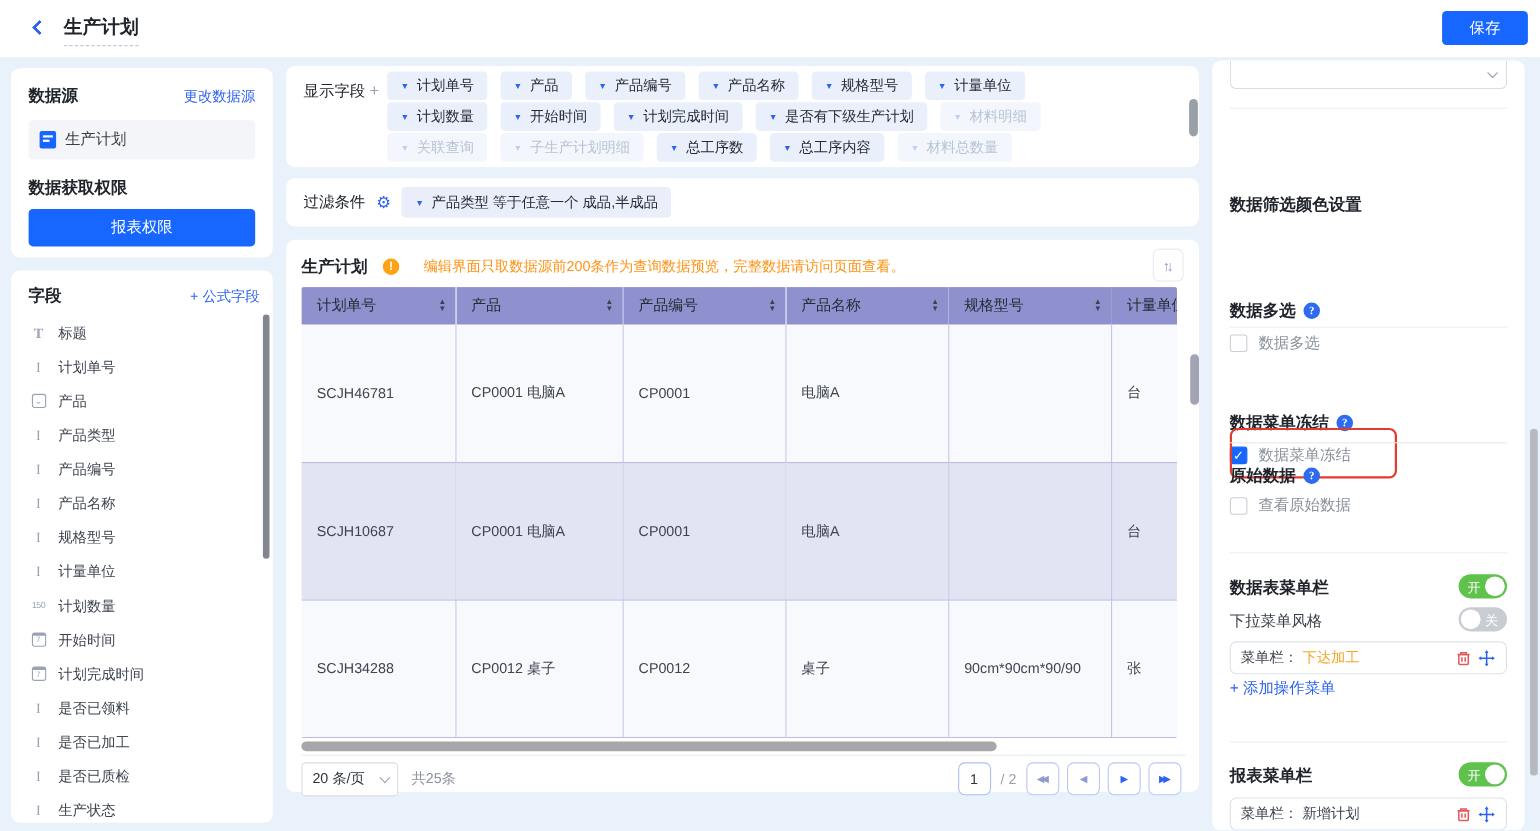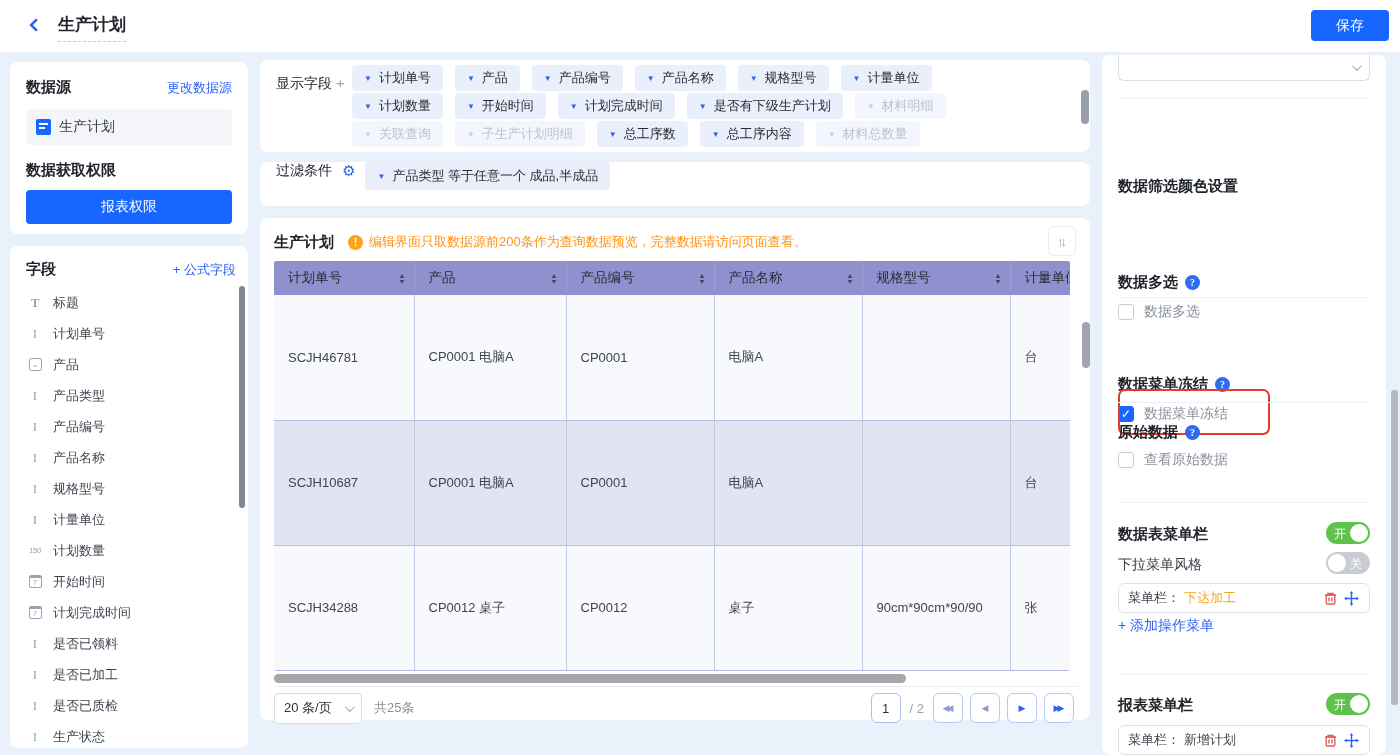--- a/index.html
+++ b/index.html
@@ -44,31 +44,31 @@
   .disp-plus { color:#9aa3b5; font-size:15px; margin-left:4px; }
   .tag-rows { position:absolute; left:92px; top:5px; width:726px; }
   .tag-row { display:flex; gap:12px; margin-bottom:2px; }
   .tag { display:inline-flex; align-items:center; gap:7px; height:26px; padding:0 12px; border-radius:4px; font-size:13px; cursor:pointer; white-space:nowrap; }
   .tag.on { background:#e9effb; color:#272c33; }
   .tag.on .caret { color:#2e63f0; }
   .tag.off { background:#f3f7fd; color:#b9c3d2; }
   .tag.off .caret { color:#bcd0f2; }
   .caret { font-size:8px; }
 
-  .filter-card { left:260px; top:162px; width:830px; height:44px; display:flex; gap:10px; padding:0 16px; }
+  .filter-card { left:260px; top:162px; width:830px; height:44px; display:flex; align-items:center; gap:10px; padding:0 16px; }
   .filter-label { font-size:14px; color:#20242b; }
   .gear { color:#2e63f0; font-size:15px; cursor:pointer; }
   .filter-tag { display:inline-flex; align-items:center; gap:7px; height:28px; padding:0 12px; border-radius:4px; background:#e9eefa; font-size:13px; color:#272c33; cursor:pointer; }
 
   .table-card { left:260px; top:218px; width:830px; height:502px; padding:8px 12px 0 14px; }
   .tbl-titlebar { display:flex; align-items:center; height:32px; gap:8px; position:relative; }
   .tbl-title { font-size:15px; font-weight:bold; color:#20242b; }
   .warn { display:flex; align-items:center; gap:6px; margin-left:6px; }
   .warn-ic { width:15px; height:15px; border-radius:50%; background:#ffa216; color:#fff; font-size:11px; font-weight:bold; display:flex; align-items:center; justify-content:center; }
-  .warn-text { font-size:13px; color:#ff9213; }
+  .warn-text { font-size:13px; color:#ff9213;margin-left:16px; }
   .sort-btn { position:absolute; right:2px; top:0; width:28px; height:30px; border:1px solid #ececf0; border-radius:6px; background:#fff; display:flex; align-items:center; justify-content:center; cursor:pointer; }
   .sort-btn b { font-weight:normal; font-size:13px; letter-spacing:-3px; color:#8e96c2; padding-right:3px; }
   .grid { margin-top:3px; width:796px; overflow:hidden; border-radius:2px; position:relative; }
   table.tb { border-collapse:collapse; table-layout:fixed; width:796px; }
   .tb th { background:#8f91cf; height:34px; font-size:13.5px; font-weight:normal; color:#262a33; text-align:left; padding:0 8px 0 14px; border-right:1px solid #9b9dd6; position:relative; white-space:nowrap; overflow:hidden; }
   .th-sort { position:absolute; right:8px; top:50%; transform:translateY(-50%); display:flex; flex-direction:column; line-height:5.5px; font-size:7px; color:#3c4054; }
   .tb td { height:125px; font-size:13px; color:#3f4550; padding:0 8px 0 14px; border-right:1px solid #c4c7e4; border-bottom:1px solid #b9bde0; background:#f8f9fc; white-space:nowrap; overflow:hidden; }
   .tb tr.alt td { background:#e2e4f3; }
   .tb td:last-child, .tb th:last-child { border-right:none; }
   .v-scroll { position:absolute; right:0px; top:104px; width:8px; height:46px; background:#a2a4b4; border-radius:4px; }

